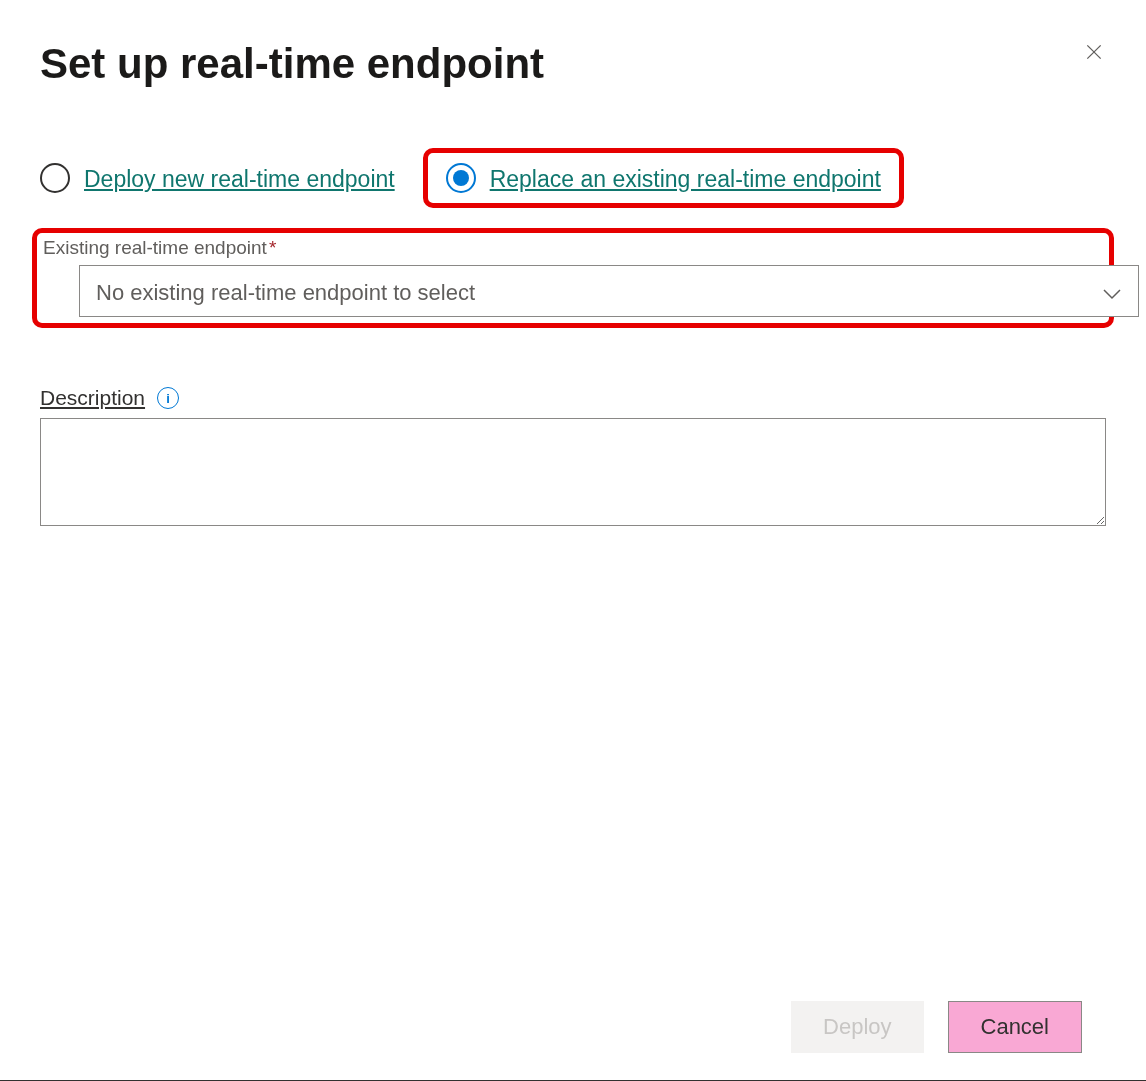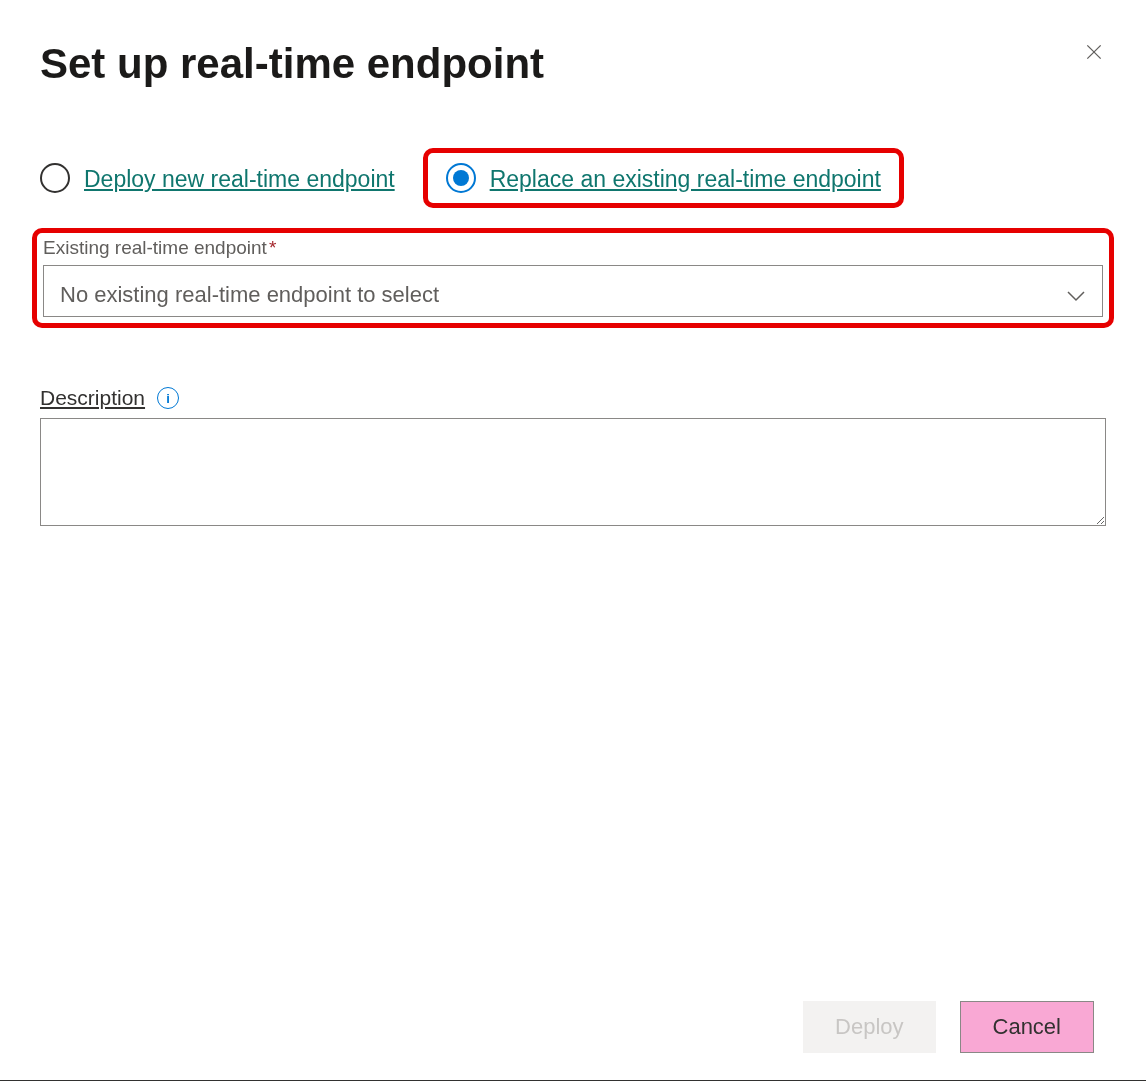--- a/index.html
+++ b/index.html
@@ -98,26 +98,27 @@
     .required-asterisk {
       color: #a4262c;
       margin-left: 2px;
     }
     .dropdown {
       width: 100%;
       height: 52px;
       border: 1px solid #8a8886;
       background: #ffffff;
       display: flex;
-      align-items: flex-end;
+      align-items: flex-start;
       justify-content: space-between;
-      padding: 8px 16px;
+      padding: 14px 16px;
       font-size: 22px;
       color: #605e5c;
       cursor: pointer;
+      margin-left: 36px;
     }
     .chevron {
       flex-shrink: 0;
     }
     .chevron svg {
       width: 20px;
       height: 12px;
     }
     .desc-section {
       margin-top: 58px;
@@ -151,21 +152,21 @@
       height: 108px;
       border: 1px solid #8a8886;
       padding: 10px;
       font-family: inherit;
       font-size: 18px;
       resize: both;
     }
     .footer {
       position: absolute;
       bottom: 28px;
-      right: 52px;
+      right: 64px;
       display: flex;
       gap: 24px;
       align-items: flex-start;
     }
     .btn {
       height: 52px;
       padding: 0 32px;
       font-size: 22px;
       font-family: inherit;
       cursor: pointer;

